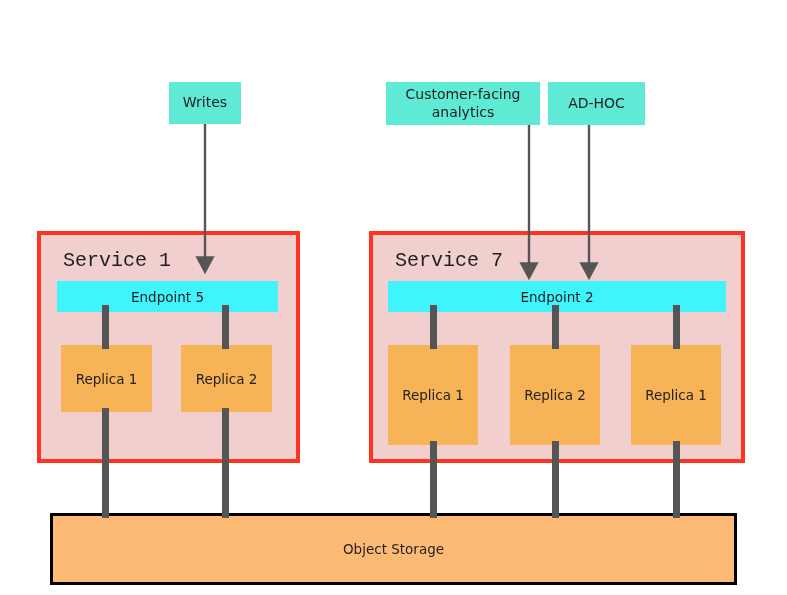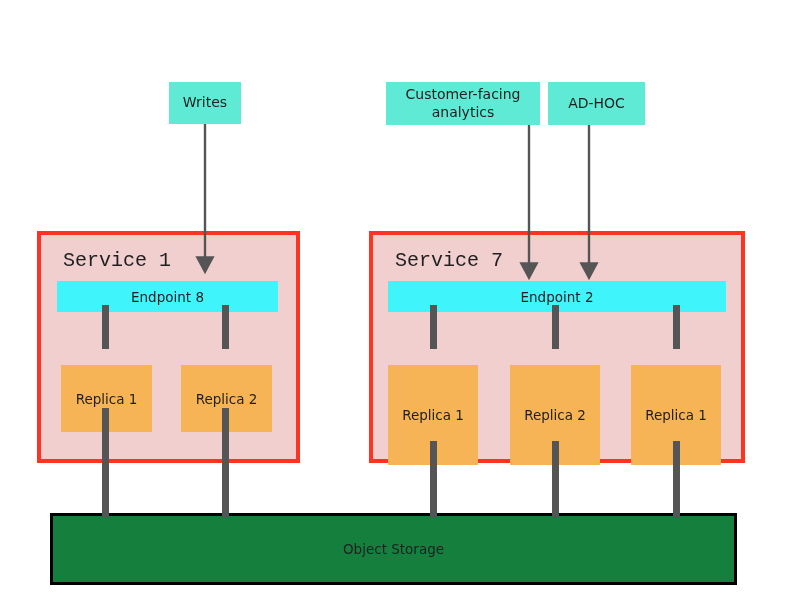--- a/index.html
+++ b/index.html
@@ -91,33 +91,32 @@
   .replica {
     position: absolute;
     box-sizing: border-box;
     background: #f7b456;
     display: flex;
     align-items: center;
     justify-content: center;
     font-family: "DejaVu Sans", sans-serif;
     font-size: 13.5px;
     color: #1f1f1f;
-    margin-top: 20px;
   }
 
   
   .storage-box {
     position: absolute;
     left: 50px;
     top: 513px;
     width: 687px;
     height: 72px;
     box-sizing: border-box;
     border: 3px solid #000000;
-    background: #15803d;
+    background: #fdba74;
     display: flex;
     align-items: center;
     justify-content: center;
     font-family: "DejaVu Sans", sans-serif;
     font-size: 13.5px;
     color: #1f1f1f;
   }
 
   
   .pipe {
@@ -153,21 +152,21 @@
   <div class="service-box" style="left:37px; top:231px; width:263px; height:232px;">
     <div class="service-title">Service 1</div>
   </div>
 
   <div class="pipe" style="left:102px; top:305px; height:44px;"></div>
   <div class="pipe" style="left:222px; top:305px; height:44px;"></div>
 
   <div class="pipe" style="left:102px; top:408px; height:110px;"></div>
   <div class="pipe" style="left:222px; top:408px; height:110px;"></div>
 
-  <div class="endpoint" style="left:57px; top:281px; width:221px; height:31px;">Endpoint 8</div>
+  <div class="endpoint" style="left:57px; top:281px; width:221px; height:31px;">Endpoint 5</div>
 
   <div class="replica" style="left:61px; top:345px; width:91px; height:67px;">Replica 1</div>
 
   <div class="replica" style="left:181px; top:345px; width:91px; height:67px;">Replica 2</div>
 
   <div class="service-box" style="left:369px; top:231px; width:376px; height:232px;">
     <div class="service-title">Service 7</div>
   </div>
 
   <div class="pipe" style="left:430px; top:305px; height:44px;"></div>

